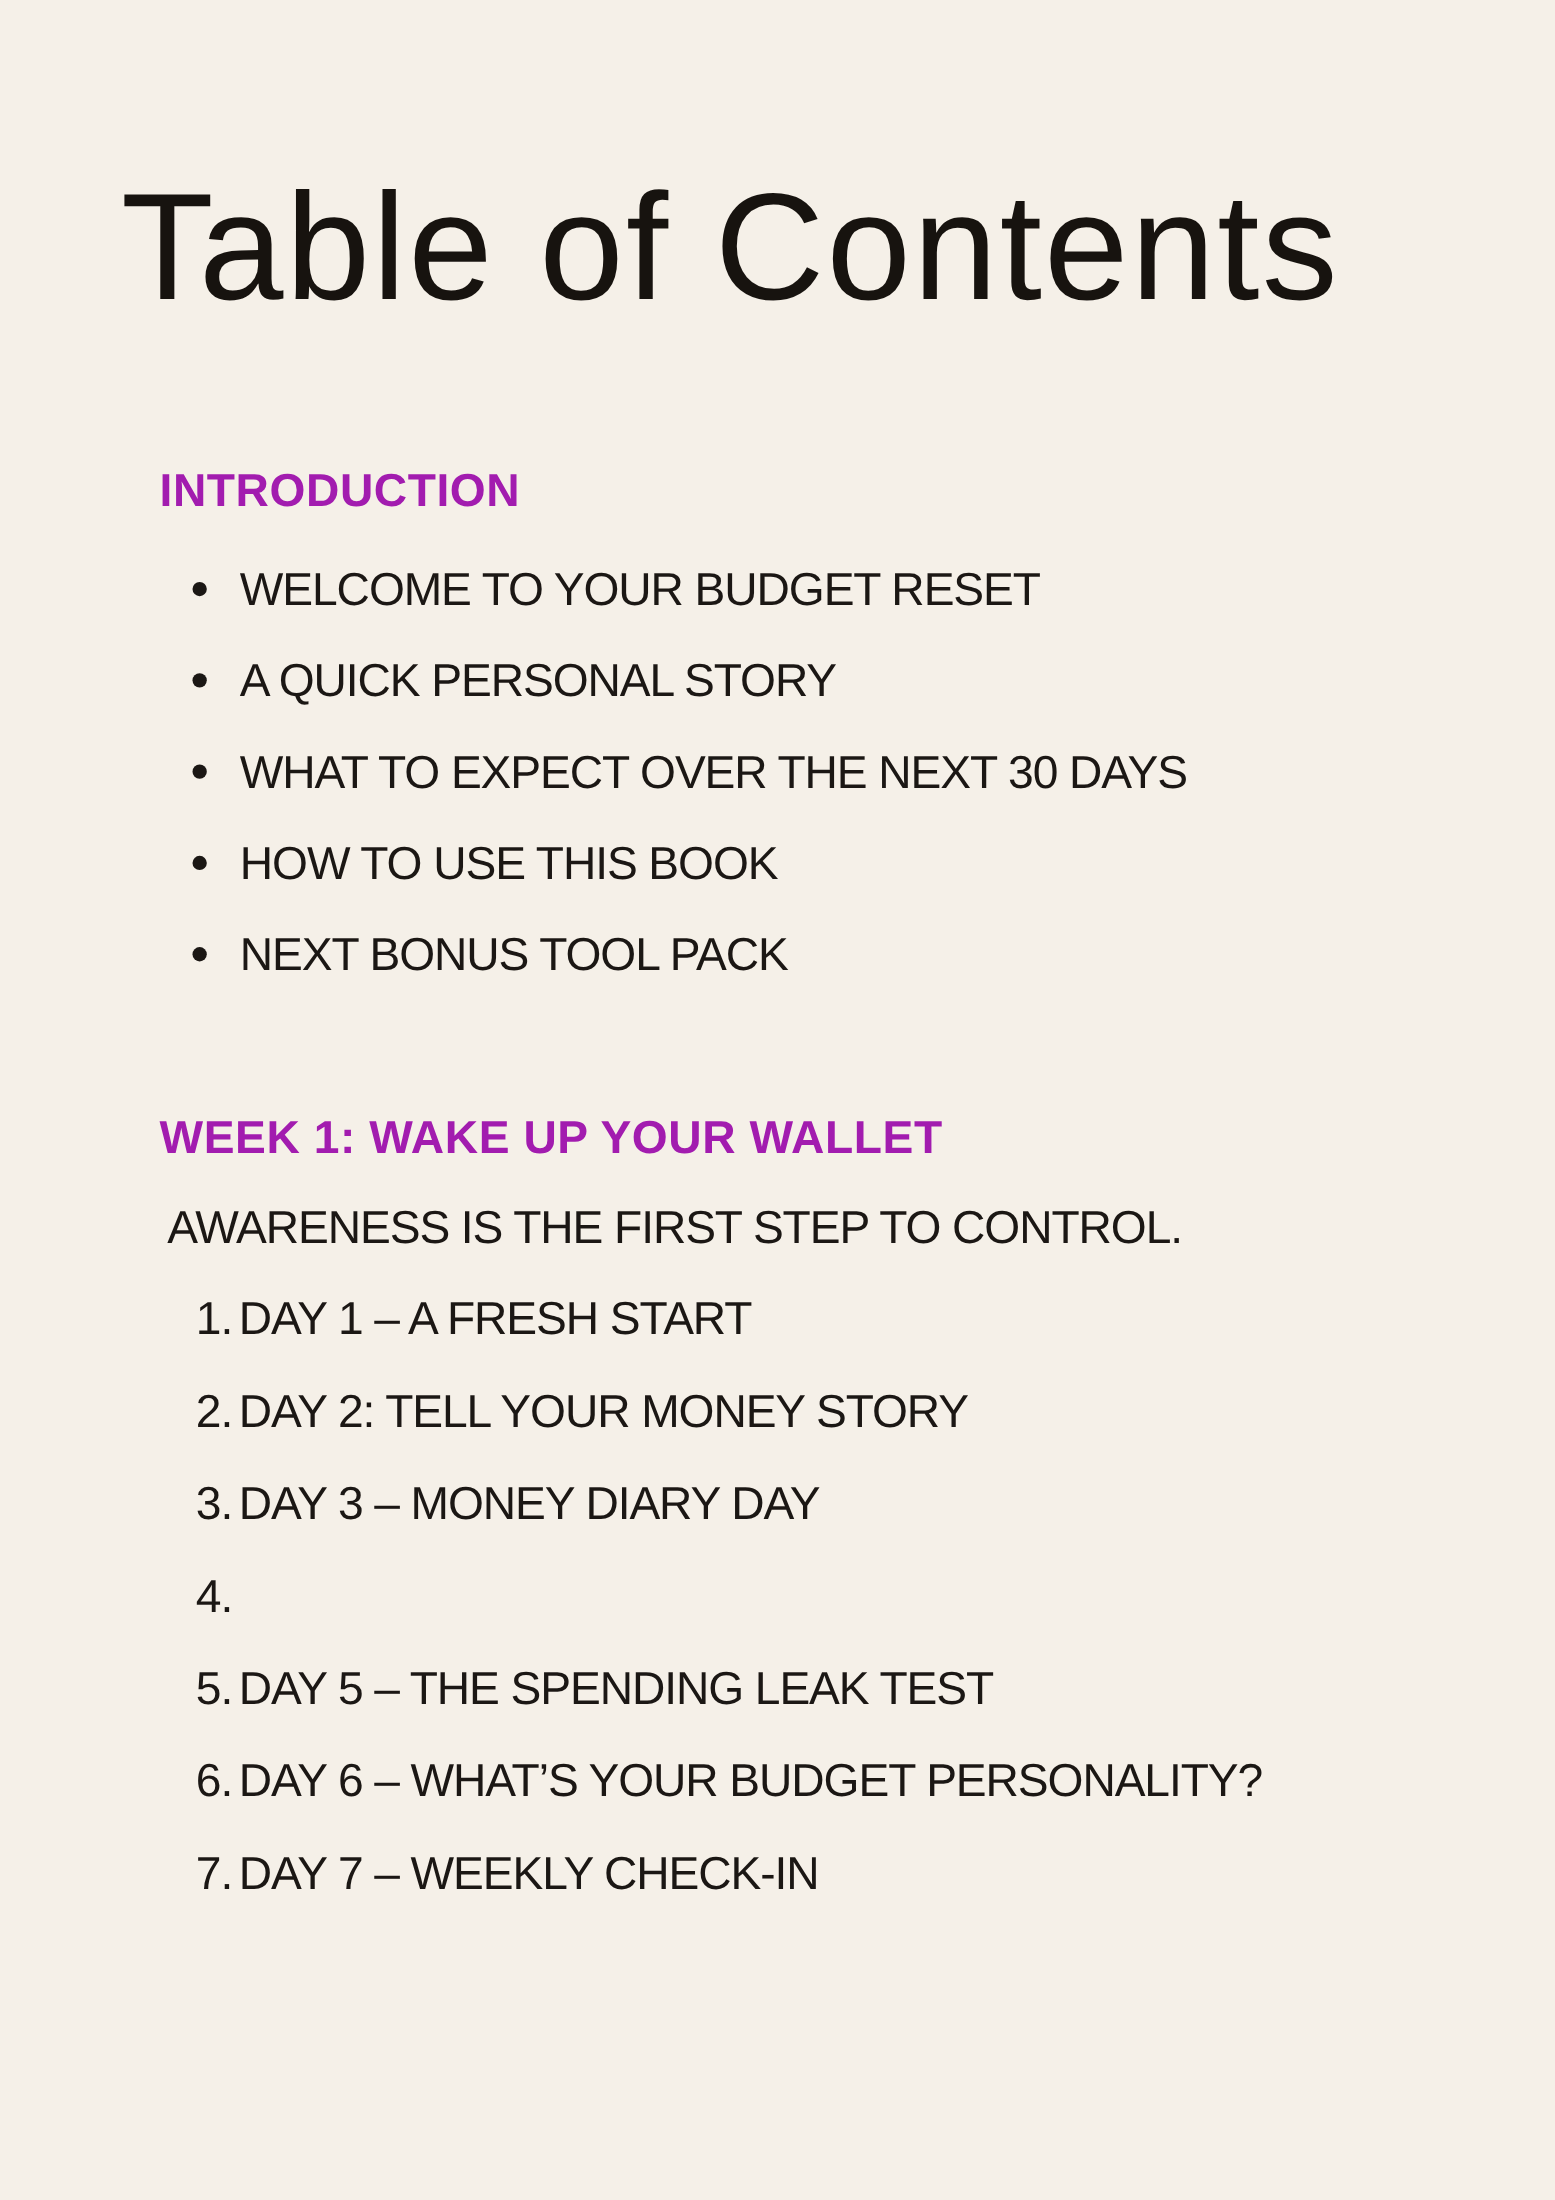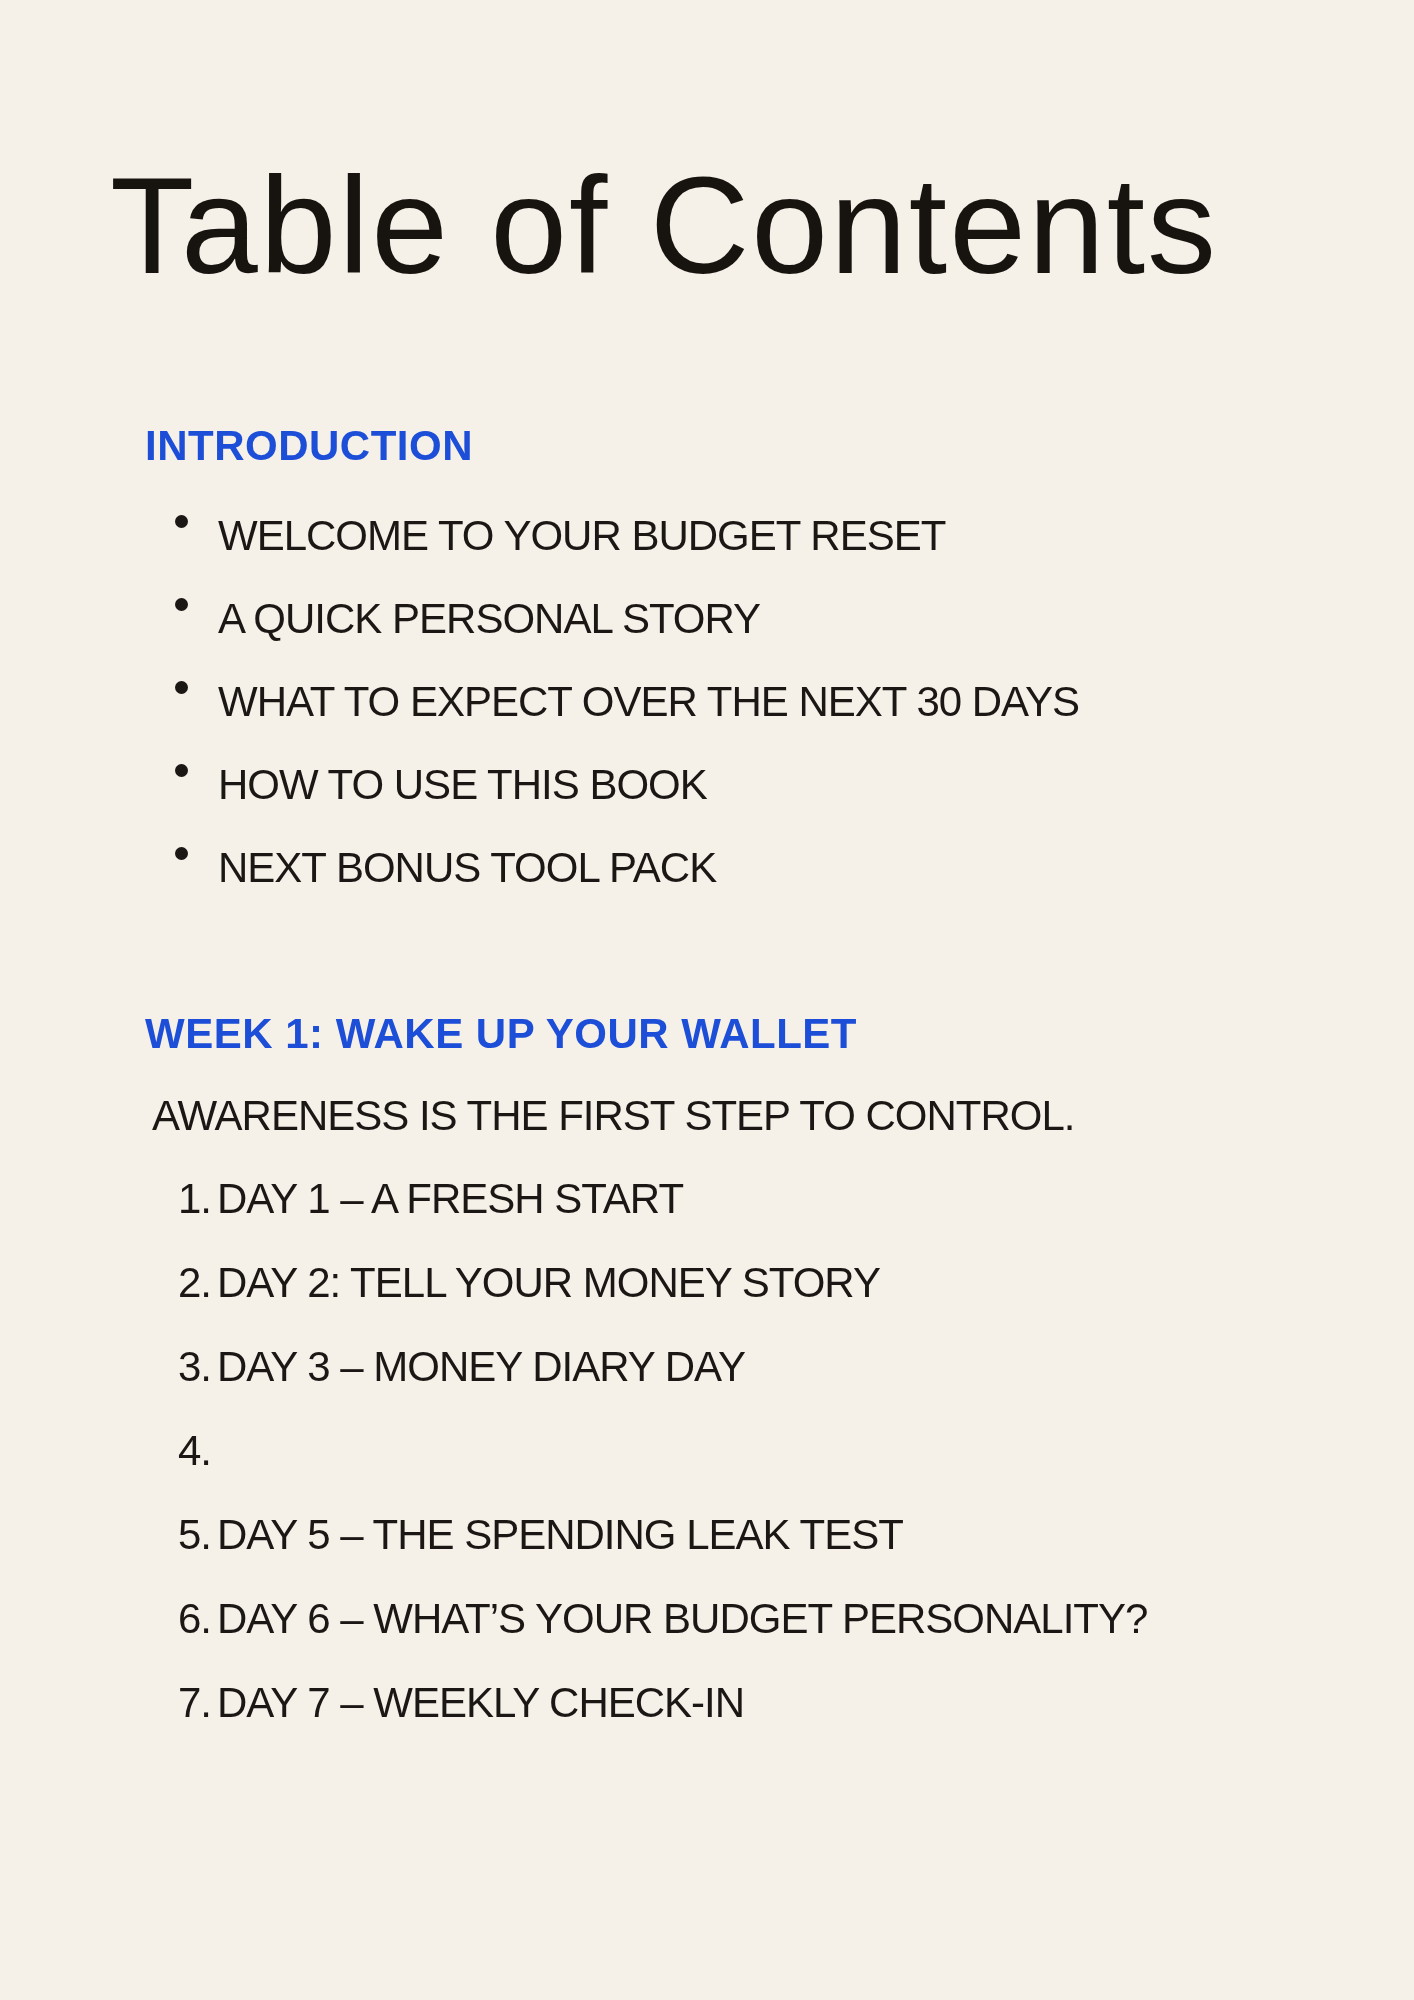--- a/index.html
+++ b/index.html
@@ -28,38 +28,38 @@
     color: #17130F;
     white-space: nowrap;
   }
   .section-heading {
     margin: 0;
     margin-left: 145px;
     font-size: 42px;
     font-weight: 700;
     line-height: 1.15;
     letter-spacing: 0.5px;
-    color: #1d4ed8;
+    color: #a21caf;
     white-space: nowrap;
   }
   .heading-intro {
     margin-top: 117px;
   }
   .heading-week1 {
     margin-top: 121px;
   }
   ul.bullet-list {
     list-style: none;
     margin: 0;
     padding: 0;
     margin-top: 45px;
   }
   ul.bullet-list li {
     display: flex;
-    align-items: flex-start;
+    align-items: center;
     margin-left: 175px;
     margin-bottom: 41px;
     font-size: 42px;
     line-height: 1;
     letter-spacing: -1px;
     white-space: nowrap;
   }
   .dot {
     flex: 0 0 auto;
     width: 13px;

